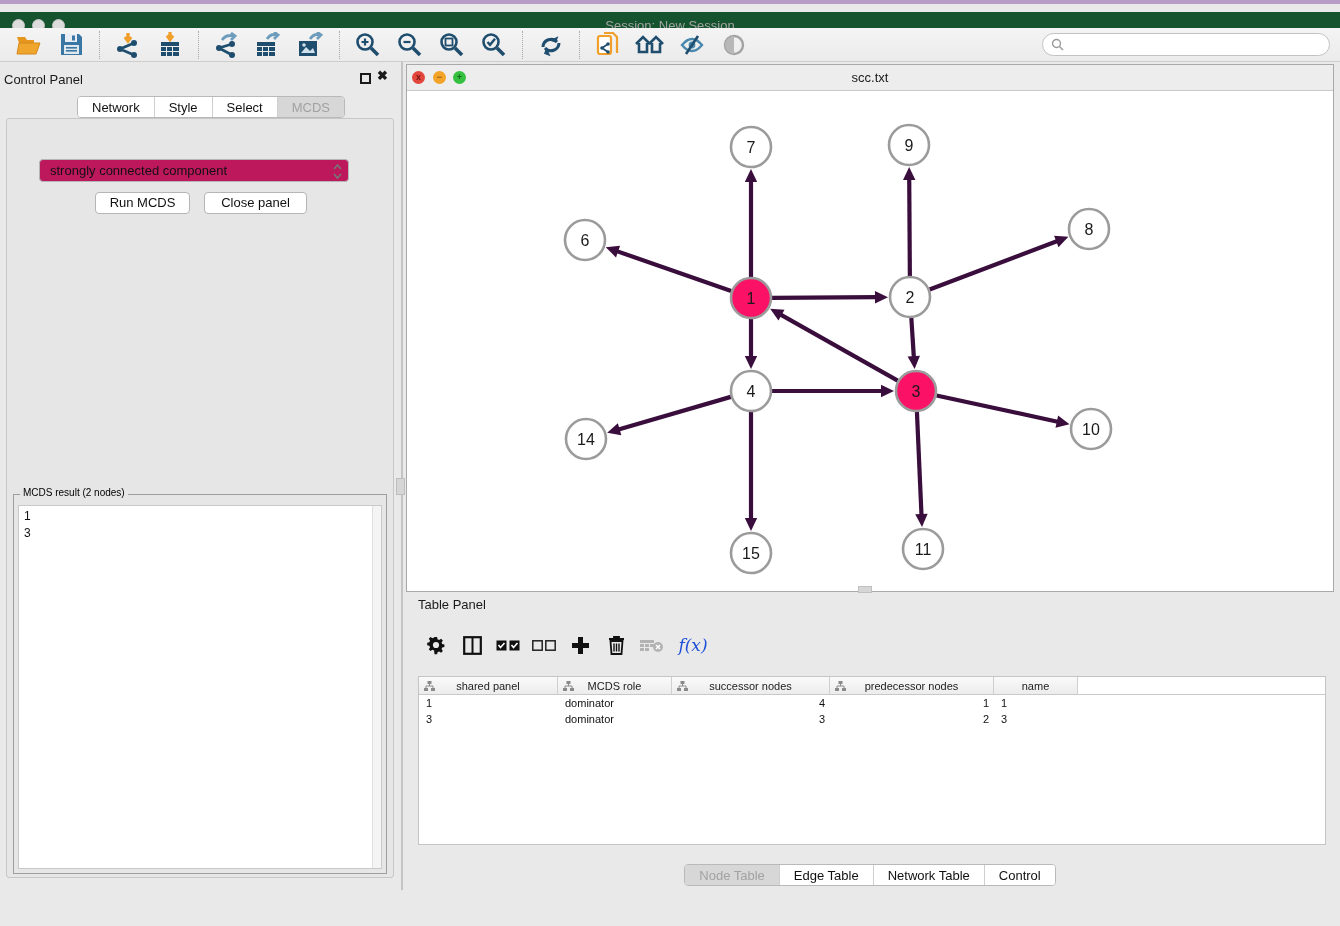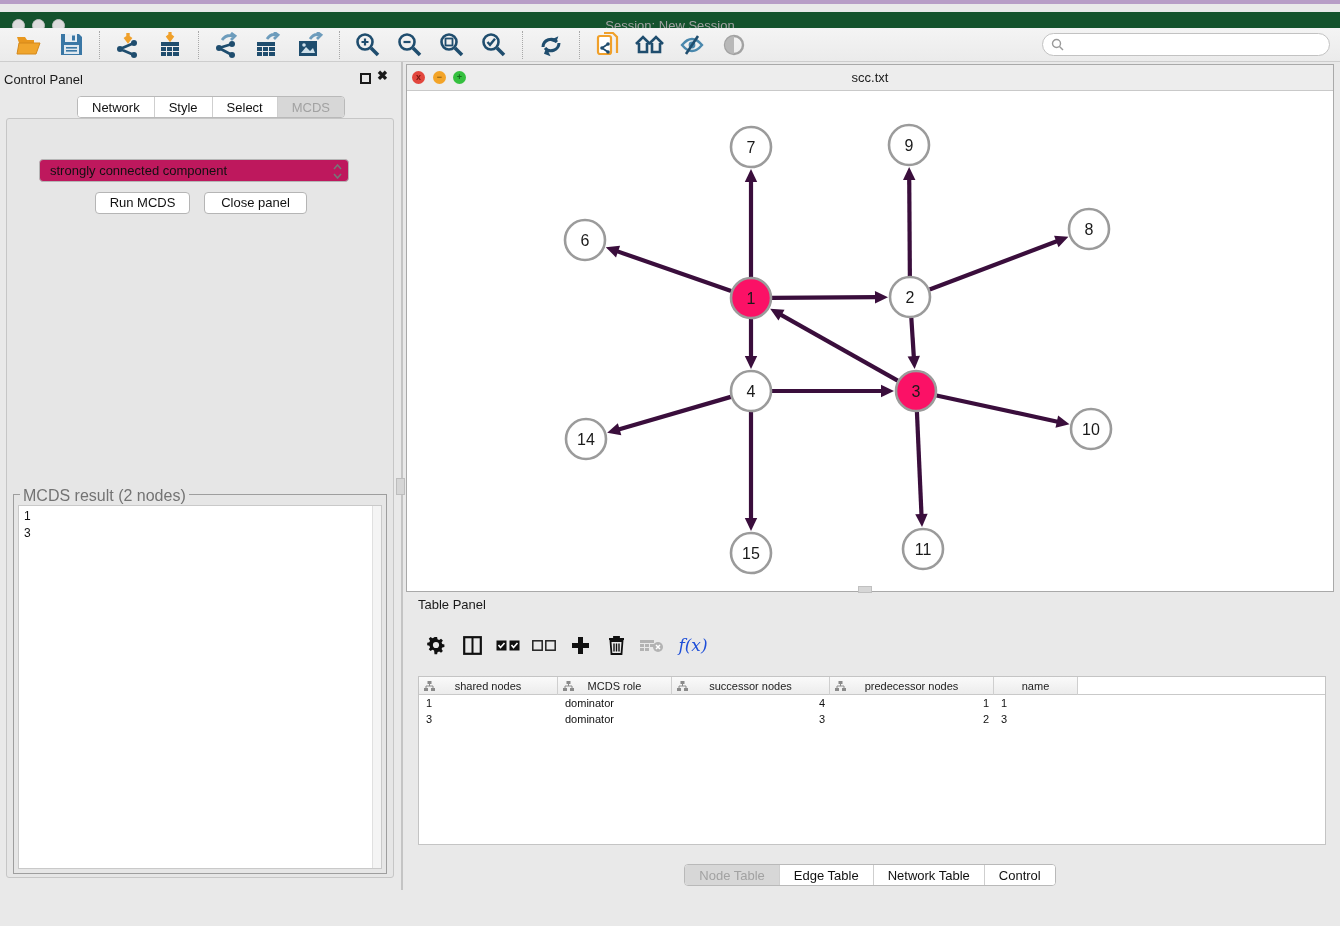--- a/index.html
+++ b/index.html
@@ -34,21 +34,21 @@
   .seg.active { background:#d7d7d7; color:#a2a2a2; }
   .cp-body { position:absolute; left:6px; top:118px; width:388px; height:760px; background:#e6e6e6;
              border:1px solid #c6c6c6; border-radius:3px; }
   .opt-label { position:absolute; left:0; top:19px; width:100%; text-align:center; font-size:13px; color:#1a1a1a; }
   .selectbox { position:absolute; left:32px; top:40px; width:310px; height:23px; background:#be185d; border:1px solid #b5b5b5;
                border-radius:4px; font-size:13px; color:#111; display:flex; align-items:center; padding-left:10px; }
   .selectbox .stepper { position:absolute; right:6px; top:3px; }
   .cp-btn { position:absolute; height:22px; background:#fff; border:1px solid #b5b5b5; border-radius:4px;
             font-size:13px; color:#111; text-align:center; line-height:20px; }
   .groupbox { position:absolute; left:6px; top:375px; width:374px; height:380px; border:1px solid #9e9e9e; }
-  .groupbox-label { position:absolute; left:6px; top:-8px; background:#e6e6e6; padding:0 3px; font-size:16px; color:#737373; }
+  .groupbox-label { position:absolute; left:6px; top:-8px; background:#e6e6e6; padding:0 3px; font-size:10px; color:#000000; }
   .result-area { position:absolute; left:4px; top:10px; width:364px; height:364px; background:#fff;
                  border:1px solid #c9c9c9; font-size:12px; color:#111; line-height:17px; padding:2px 0 0 5px; }
   .result-scroll { position:absolute; right:0; top:0; width:9px; height:100%; background:#f4f4f4; border-left:1px solid #e0e0e0; }
   .v-divider { position:absolute; left:401px; top:62px; width:2px; height:828px; background:#c4c4c4; }
   .v-handle { position:absolute; left:396px; top:478px; width:9px; height:17px; background:#d6d6d6; border:1px solid #bdbdbd; }
 
   
   .netwin { position:absolute; left:406px; top:64px; width:928px; height:528px; background:#fff; border:1px solid #a9a9a9; }
   .netwin-titlebar { position:absolute; left:0; top:0; width:100%; height:26px; background:#ededed; border-bottom:1px solid #c9c9c9; }
   .nw-light { position:absolute; top:6px; width:13px; height:13px; border-radius:50%; font-size:9px; font-weight:bold;
@@ -405,21 +405,21 @@
 
     <div class="tbl">
       <div class="tbl-header">
         <div class="th" style="width:139px">
           <svg class="tree-ic" width="11" height="10" viewBox="0 0 11 10">
               <rect x="3.5" y="0" width="4" height="3" fill="#8a8a8a"></rect>
               <rect x="0" y="7" width="4" height="3" fill="#8a8a8a"></rect>
               <rect x="7" y="7" width="4" height="3" fill="#8a8a8a"></rect>
               <path d="M5.5 3 v2 M2 7 V5 h7 v2" stroke="#8a8a8a" fill="none"></path>
             </svg>
-          <span>shared nodes</span>
+          <span>shared panel</span>
         </div>
         <div class="th" style="width:114px">
           <svg class="tree-ic" width="11" height="10" viewBox="0 0 11 10">
               <rect x="3.5" y="0" width="4" height="3" fill="#8a8a8a"></rect>
               <rect x="0" y="7" width="4" height="3" fill="#8a8a8a"></rect>
               <rect x="7" y="7" width="4" height="3" fill="#8a8a8a"></rect>
               <path d="M5.5 3 v2 M2 7 V5 h7 v2" stroke="#8a8a8a" fill="none"></path>
             </svg>
           <span>MCDS role</span>
         </div>

